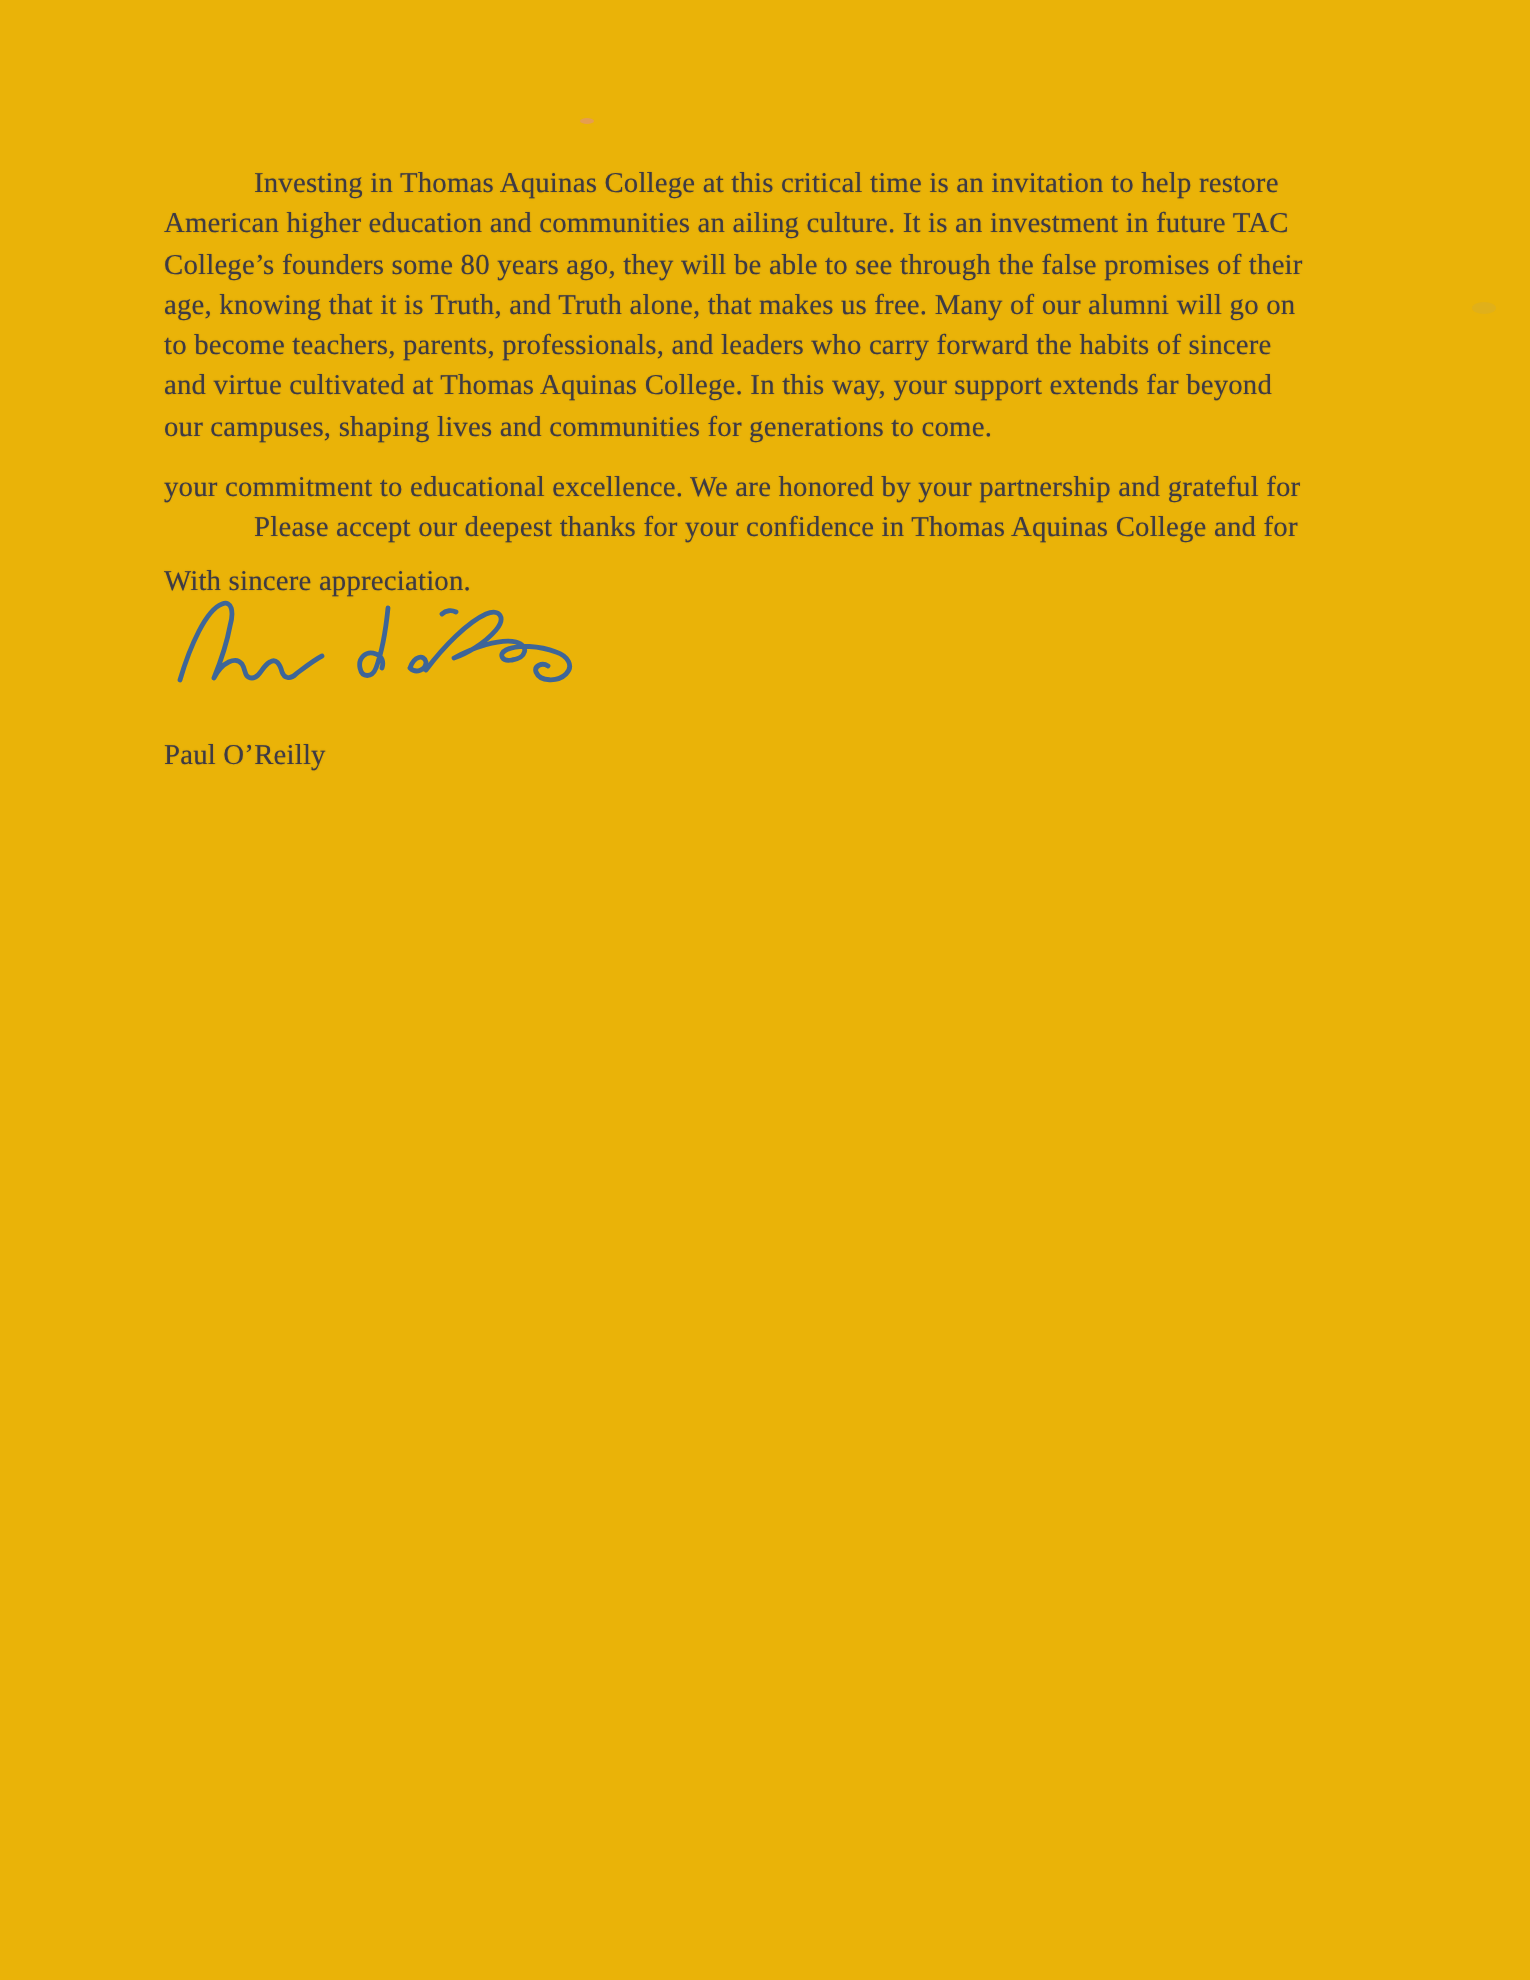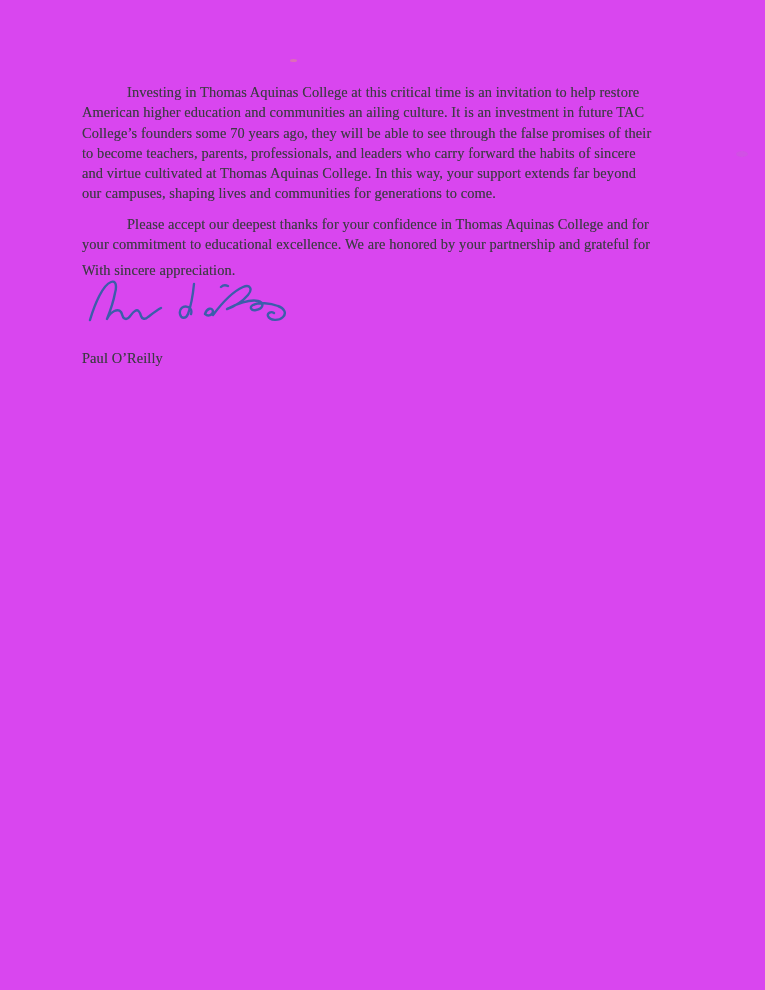--- a/index.html
+++ b/index.html
@@ -4,21 +4,21 @@
 <style>
   html, body {
     margin: 0;
     padding: 0;
     background: #ffffff;
   }
   .page {
     position: relative;
     width: 765px;
     height: 990px;
-    background: #d946ef;
+    background: #eab308;
     overflow: hidden;
     font-family: "Liberation Serif", "DejaVu Serif", serif;
   }
   .letter-body {
     position: absolute;
     top: 82px;
     left: 82px;
     width: 614px;
     color: #3e3b44;
     font-size: 14.4px;
@@ -62,29 +62,30 @@
 <div class="page">
 
   <div class="scan-artifact-dot"></div>
   <div class="scan-smudge-right"></div>
 
   <div class="letter-body">
 
     <p class="para">
       <span class="line first-line">Investing in Thomas Aquinas College at this critical time is an invitation to help restore</span>
       <span class="line">American higher education and communities an ailing culture. It is an investment in future TAC</span>
-      <span class="line">College’s founders some 70 years ago, they will be able to see through the false promises of their</span>
+      <span class="line">College’s founders some 80 years ago, they will be able to see through the false promises of their</span>
+      <span class="line">age, knowing that it is Truth, and Truth alone, that makes us free. Many of our alumni will go on</span>
       <span class="line">to become teachers, parents, professionals, and leaders who carry forward the habits of sincere</span>
       <span class="line">and virtue cultivated at Thomas Aquinas College. In this way, your support extends far beyond</span>
       <span class="line">our campuses, shaping lives and communities for generations to come.</span>
     </p>
 
     <p class="para para-2">
+      <span class="line">your commitment to educational excellence. We are honored by your partnership and grateful for</span>
       <span class="line first-line">Please accept our deepest thanks for your confidence in Thomas Aquinas College and for</span>
-      <span class="line">your commitment to educational excellence. We are honored by your partnership and grateful for</span>
     </p>
 
     <span class="closing-line">With sincere appreciation.</span>
 
     <svg class="signature-svg" width="206" height="46" viewBox="0 0 206 46" fill="none" stroke="#2f5fa5" stroke-width="2.4" stroke-linecap="round" stroke-linejoin="round" opacity="0.92">
       <path d="M 6,43 C 11,26 19,8 27,5 C 32,3 33,9 31,16 C 29,27 25,37 23,42
                C 27,34 34,31 37,35 C 39,38 38,42 42,42 C 46,42 47,36 51,34
                C 54,32 56,35 57,39 C 58,42 61,43 64,40 C 68,37 73,33 77,31"></path>
       <path d="M 110,7 C 109,17 107,29 104,37 C 102,42 97,42 96,37 C 95,32 99,28 104,30 C 107,31 108,34 107,37
                M 121,37 C 123,31 128,30 129,34 C 129,38 124,40 121,37

